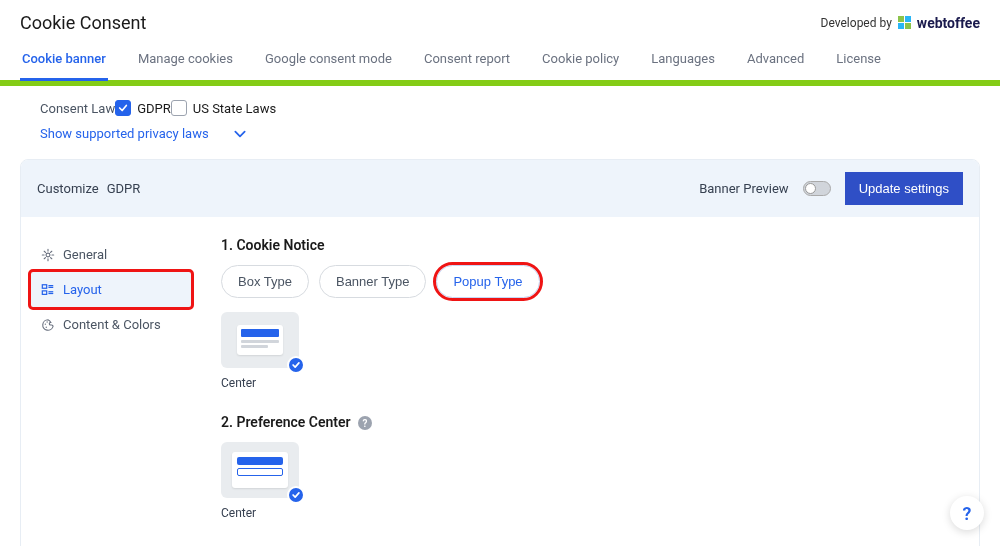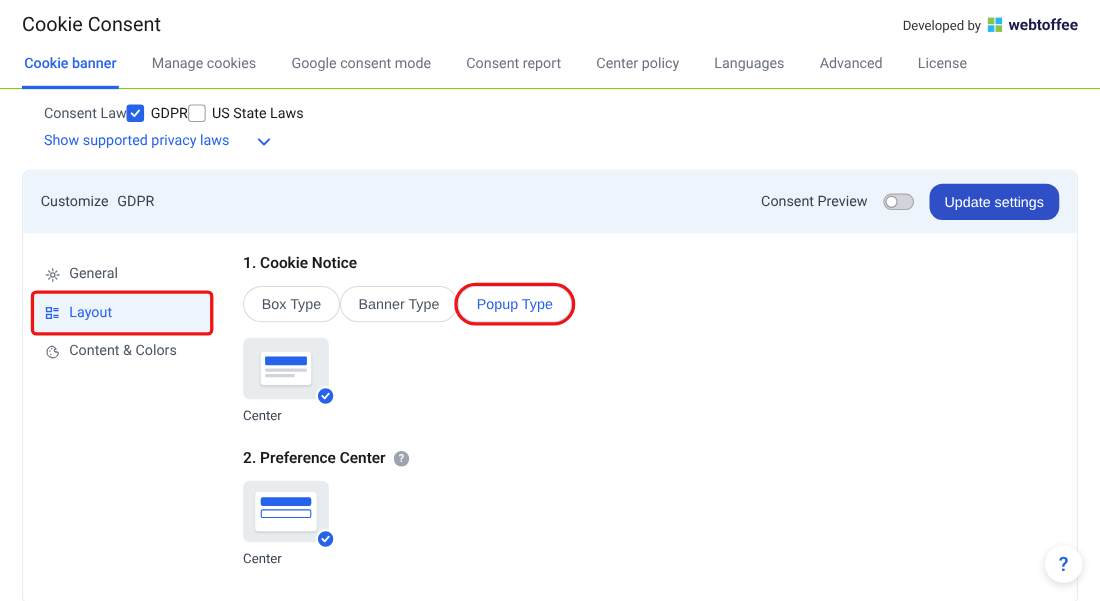--- a/index.html
+++ b/index.html
@@ -39,21 +39,21 @@
       display: grid;
       grid-template-columns: 6px 6px;
       gap: 1px;
       margin-right: 4px;
     }
     .logo-dots span { width: 6px; height: 6px; }
     .tab-bar {
       display: flex;
       gap: 28px;
       padding: 0 20px;
-      border-bottom: 1px solid #84cc16;
+      border-bottom: 6px solid #84cc16;
     }
     .tab {
       padding: 10px 2px 12px;
       color: #6b7280;
       cursor: pointer;
       font-size: 13px;
     }
     .tab.active {
       color: #2563eb;
       border-bottom: 3px solid #2563eb;
@@ -122,21 +122,21 @@
       background: #fff;
       border-radius: 50%;
       border: 1px solid #999;
       box-sizing: border-box;
     }
     .update-btn {
       background: #2f4fc6;
       color: #fff;
       border: none;
       padding: 9px 14px;
-      border-radius: 12px;
+      border-radius: 0;
       font-size: 13px;
       font-weight: 500;
       cursor: pointer;
     }
     .panel-body { display: flex; }
     .side-nav {
       width: 170px;
       padding: 20px 0 20px 10px;
     }
     .side-item {
@@ -162,21 +162,21 @@
     }
     .main-area {
       flex: 1;
       padding: 20px 20px 10px 30px;
     }
     .section-title {
       font-size: 14px;
       font-weight: 600;
       margin-bottom: 12px;
     }
-    .type-buttons { display: flex; margin-bottom: 14px; }
+    .type-buttons { display: flex; gap: 10px; margin-bottom: 14px; }
     .type-btn {
       padding: 8px 16px;
       border-radius: 999px;
       font-size: 13px;
       border: 1px solid #d7dbe0;
       background: #fff;
       color: #4b5563;
       cursor: pointer;
     }
     .type-btn.selected {
@@ -270,21 +270,21 @@
       <span>webtoffee</span>
     </span>
   </div>
 </div>
 
 <div class="tab-bar">
   <div class="tab active">Cookie banner</div>
   <div class="tab">Manage cookies</div>
   <div class="tab">Google consent mode</div>
   <div class="tab">Consent report</div>
-  <div class="tab">Center policy</div>
+  <div class="tab">Cookie policy</div>
   <div class="tab">Languages</div>
   <div class="tab">Advanced</div>
   <div class="tab">License</div>
 </div>
 
 <div class="consent-law">
   <span class="consent-law-label">Consent Law</span>
   <div class="checkbox-group">
     <span class="checkbox-box checked">
       <svg class="check-svg" viewBox="0 0 12 12">
@@ -306,21 +306,21 @@
     </svg>
 </div>
 
 <div class="panel">
   <div class="panel-header">
     <div class="panel-header-left">
       <span>Customize</span>
       <span>GDPR</span>
     </div>
     <div class="panel-header-right">
-      <span style="font-size:13px;color:#374151;">Consent Preview</span>
+      <span style="font-size:13px;color:#374151;">Banner Preview</span>
       <span class="toggle"></span>
       <button class="update-btn">Update settings</button>
     </div>
   </div>
 
   <div class="panel-body">
     <div class="side-nav">
       <div class="side-item">
         <svg class="icon-sm" viewBox="0 0 16 16">
             <circle cx="8" cy="8" r="2.2" fill="none" stroke="#6b7280" stroke-width="1.3"></circle>

